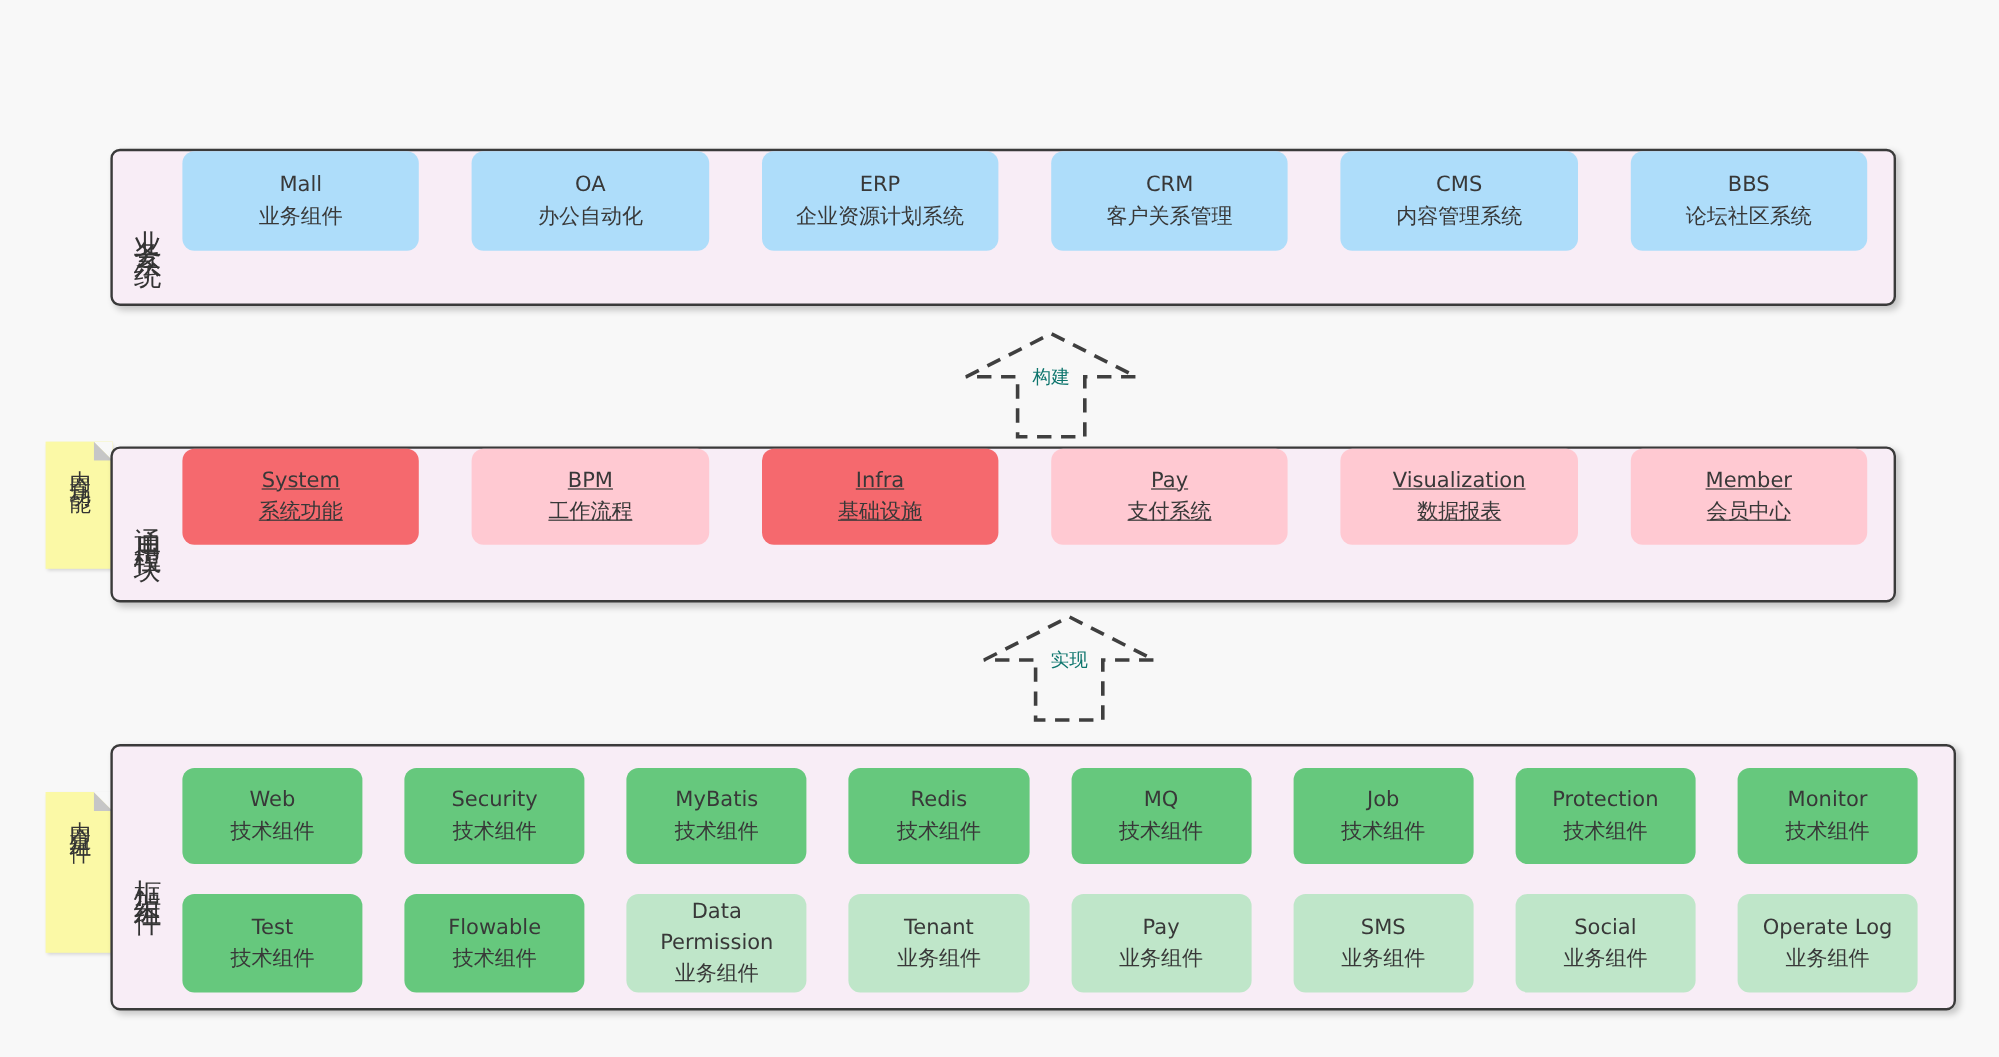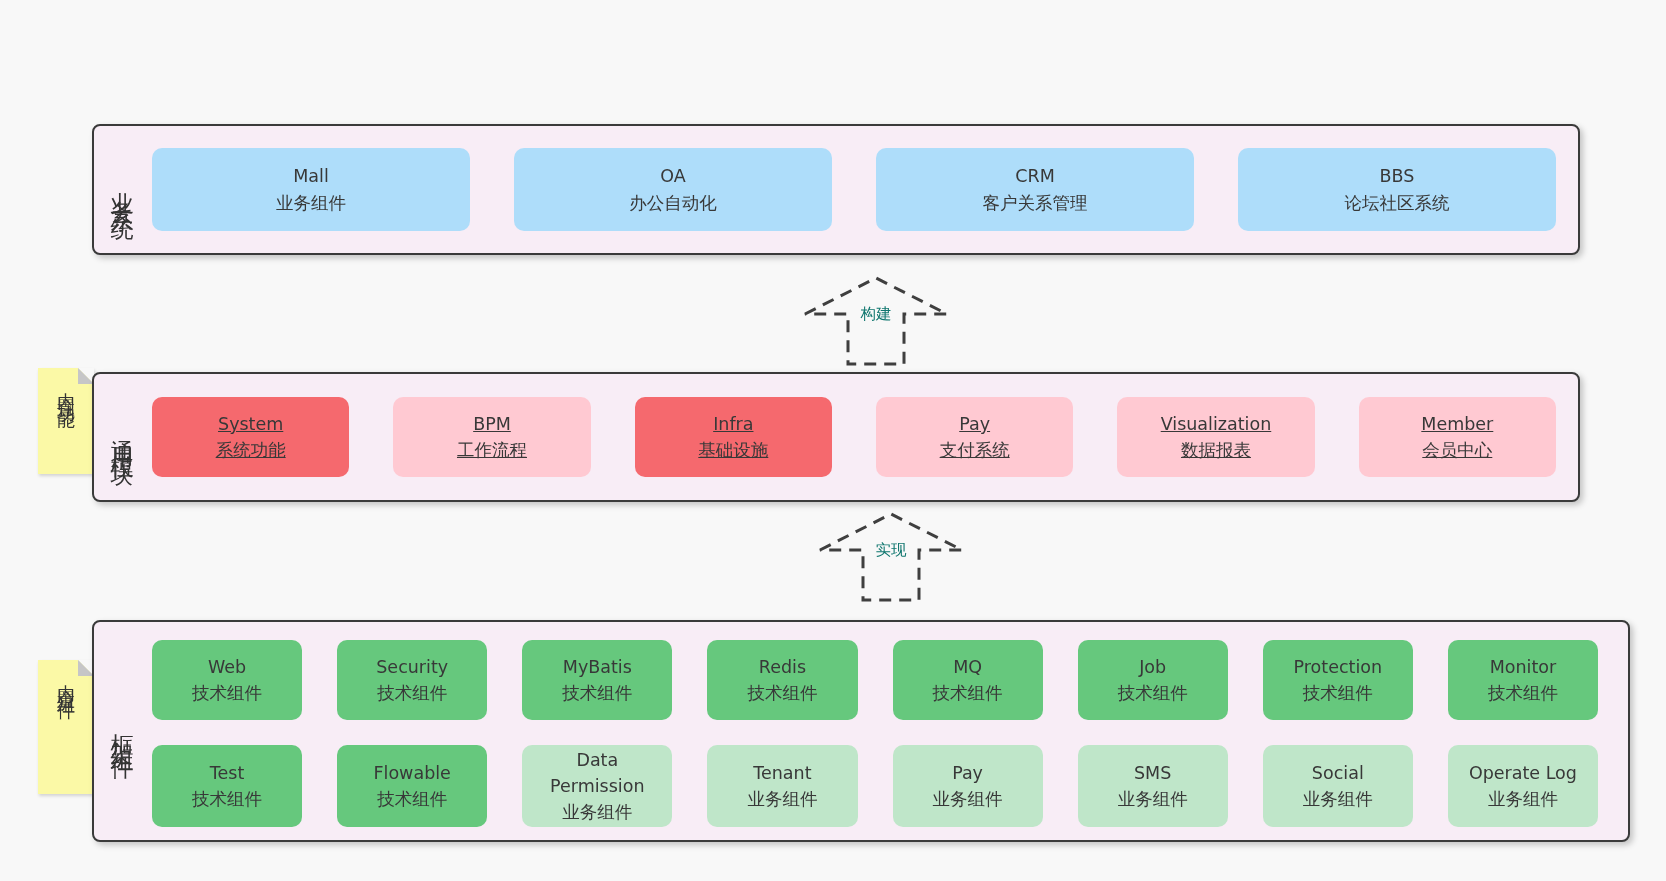--- a/index.html
+++ b/index.html
@@ -12,21 +12,21 @@
     position:absolute;left:92px;z-index:1;
     background:#f8edf6;border:2px solid #3a3a3a;border-radius:8px;
     box-shadow:3px 3px 6px rgba(0,0,0,.22);
     display:flex;box-sizing:border-box;
   }
   #band-business{top:124px;width:1488px;height:131px;}
   #band-common{top:372px;width:1488px;height:130px;}
   #band-framework{top:620px;width:1538px;height:222px;}
   .band-label{width:58px;display:flex;align-items:center;justify-content:center;flex:0 0 58px;}
   .band-label span{writing-mode:vertical-rl;font-size:23px;letter-spacing:8px;color:#333;}
-  .boxes{flex:1;display:flex;align-items:center;gap:44px;padding-right:22px;}
+  .boxes{flex:1;display:flex;align-items:flex-start;gap:44px;padding-right:22px;}
   .box{
     border-radius:10px;display:flex;flex-direction:column;align-items:center;justify-content:center;
     font-size:17.5px;line-height:1.5;text-align:center;padding:4px 6px;box-sizing:border-box;
   }
   .boxes .box{flex:1;height:83px;}
   #band-common .boxes .box{height:80px;text-decoration:underline;}
   .grid{
     flex:1;display:grid;grid-template-columns:repeat(8,1fr);grid-template-rows:80px 82px;
     column-gap:35px;row-gap:25px;padding:18px 30px 0 0;align-content:start;
   }
@@ -66,22 +66,30 @@
   <div class="boxes">
     <div class="box blue">
       <span>Mall</span>
       <span>业务组件</span>
     </div>
     <div class="box blue">
       <span>OA</span>
       <span>办公自动化</span>
     </div>
     <div class="box blue">
+      <span>ERP</span>
+      <span>企业资源计划系统</span>
+    </div>
+    <div class="box blue">
       <span>CRM</span>
       <span>客户关系管理</span>
+    </div>
+    <div class="box blue">
+      <span>CMS</span>
+      <span>内容管理系统</span>
     </div>
     <div class="box blue">
       <span>BBS</span>
       <span>论坛社区系统</span>
     </div>
   </div>
 </div>
 
 <div class="arrow" id="arrow-build">
   <svg width="150" height="94" viewBox="0 0 150 94">

